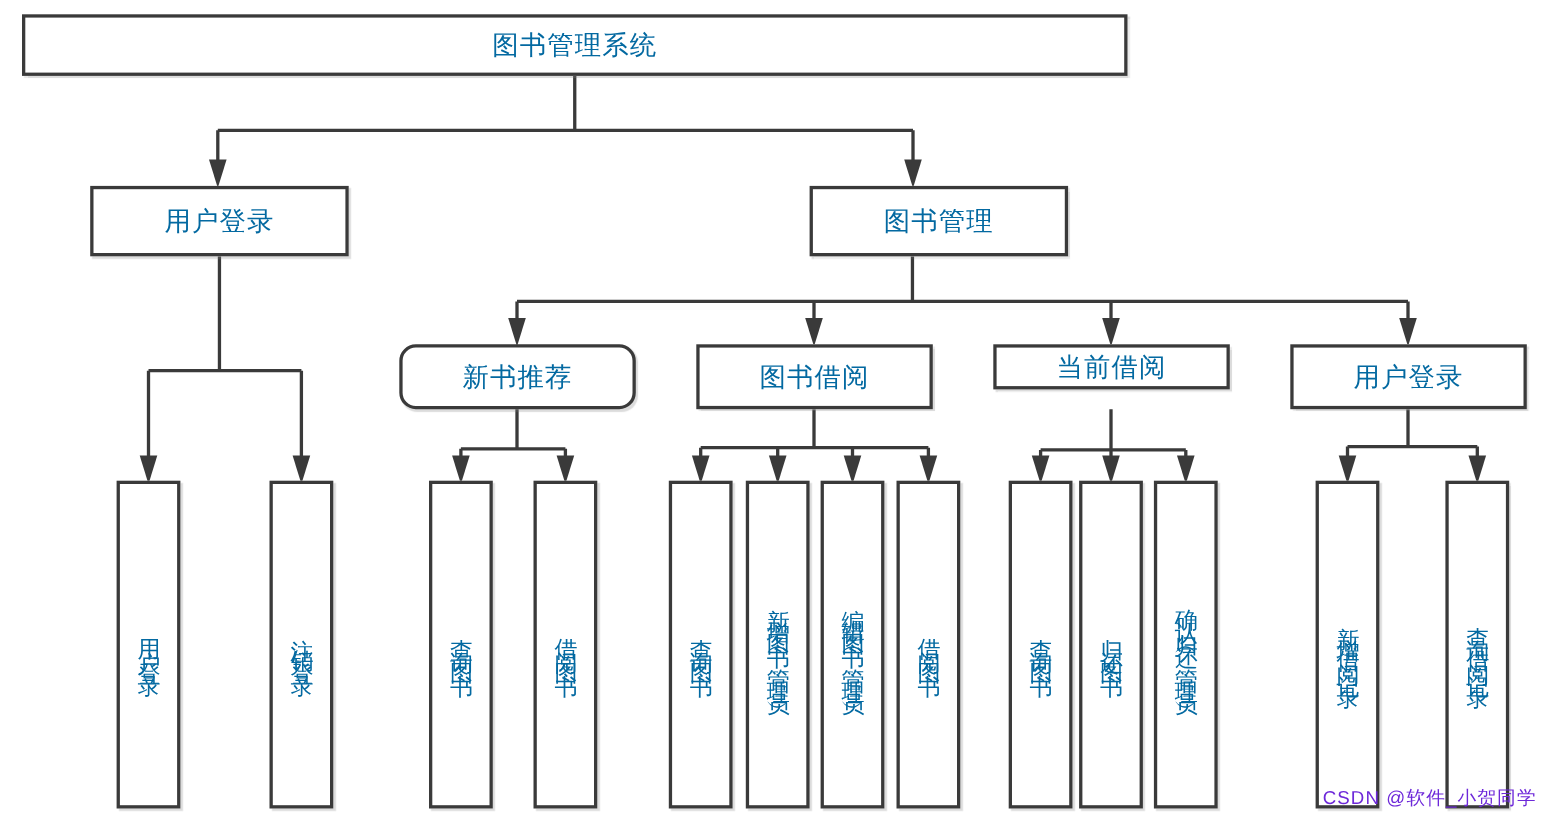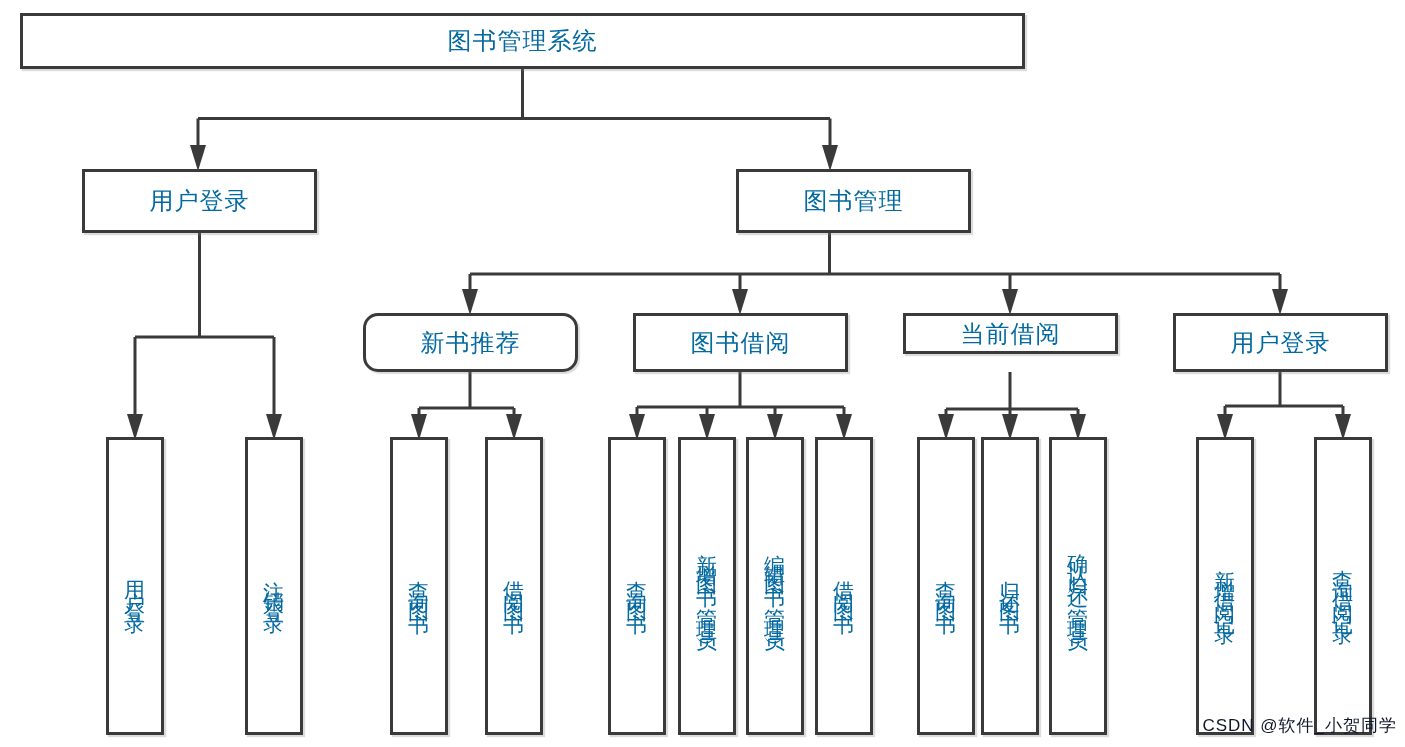--- a/index.html
+++ b/index.html
@@ -43,21 +43,21 @@
   #leaf-6 {left:678px;}
   #leaf-7 {left:746px;}
   #leaf-8 {left:815px;}
   #leaf-9 {left:917px;}
   #leaf-10{left:981px;}
   #leaf-11{left:1049px;}
   #leaf-12{left:1196px;}
   #leaf-13{left:1314px;}
   .watermark{
     position:absolute;right:8px;top:714px;
-    font-size:17px;color:#0f172a;letter-spacing:1px;
+    font-size:17px;color:#6d28d9;letter-spacing:1px;
     white-space:nowrap;
   }
 </style>
 </head>
 <body>
 
 <div class="canvas">
 
   <svg class="connectors" viewBox="0 0 1405 747" xmlns="http://www.w3.org/2000/svg">
     <g stroke="#3a3a3a" stroke-width="3" fill="none">

